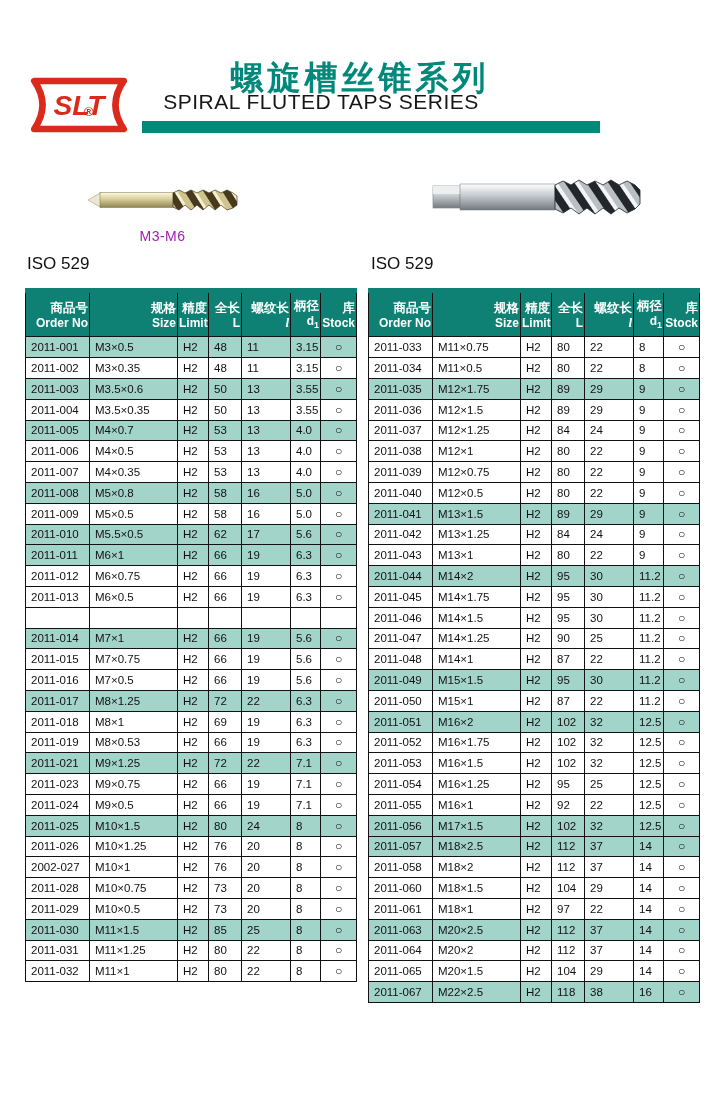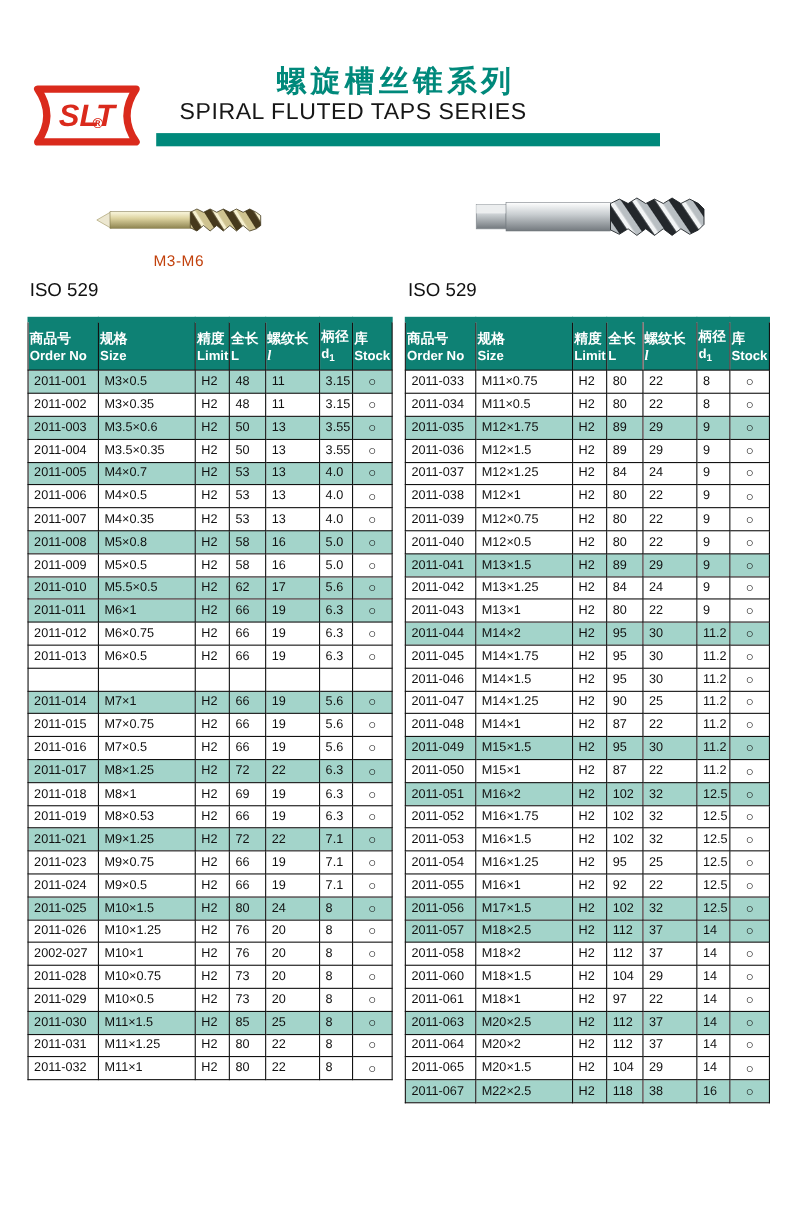--- a/index.html
+++ b/index.html
@@ -12,42 +12,42 @@
   html,body{margin:0;padding:0;}
   body{
     width:720px;height:1098px;position:relative;background:#fff;
     font-family:"Liberation Sans",sans-serif;color:#111;overflow:hidden;
   }
   
   .logo-wrap{position:absolute;left:24px;top:76px;width:110px;height:58px;}
   .reg-mark{position:absolute;left:84px;top:104px;font-size:13px;color:var(--logo-red);font-weight:700;}
   .title-cn{
     position:absolute;left:0;top:56px;width:720px;text-align:center;
-    font-size:27px;font-weight:700;letter-spacing:4px;color:var(--accent);
+    font-size:33px;font-weight:700;letter-spacing:4px;color:var(--accent);
   }
   .title-en{
     position:absolute;left:0;top:90px;width:642px;text-align:center;
     font-size:21px;font-weight:400;letter-spacing:0.5px;color:#161616;
   }
   .accent-bar{position:absolute;left:142px;top:121px;width:458px;height:12px;background:var(--accent);}
   
   .fig{position:absolute;margin:0;text-align:center;}
   .fig-small{left:85px;top:183px;width:155px;}
   .fig-large{left:430px;top:176px;width:215px;}
-  .fig figcaption{margin-top:7px;font-size:14px;color:#c2410c;letter-spacing:0.5px;}
+  .fig figcaption{margin-top:7px;font-size:14px;color:#a21caf;letter-spacing:0.5px;}
   
   .iso-label{position:absolute;font-size:17px;color:#111;}
   .iso-left{left:27px;top:254px;}
   .iso-right{left:371px;top:254px;}
   .tbl{position:absolute;top:288px;border-collapse:collapse;table-layout:fixed;width:331px;
        border:1.6px solid #121212;border-top:5px solid var(--head-bg);}
   .tbl-left{left:25px;}
   .tbl-right{left:368px;}
   .tbl th,.tbl td{border:1.6px solid #121212;overflow:hidden;white-space:nowrap;}
-  .tbl thead th{background:var(--head-bg);color:#fff;padding:5px 1px 4px 1px;text-align:left;vertical-align:middle;margin-left:10px;}
+  .tbl thead th{background:var(--head-bg);color:#fff;padding:5px 1px 4px 1px;text-align:right;vertical-align:middle;margin-left:10px;}
   .h-cn{font-size:12.5px;font-weight:700;line-height:16px;}
   .h-en{font-size:12px;font-weight:700;line-height:14px;}
   .h-en sub{font-size:9px;}
   .ital{font-family:"Liberation Serif",serif;font-style:italic;font-size:13px;}
   .tbl tbody td{height:20.8px;font-size:11.5px;padding:0 2px 0 5px;background:#fff;vertical-align:middle;}
   .tbl tbody tr.hl td{background:var(--row-hl);}
   .tbl tbody td.stock{text-align:center;padding:0;font-size:12px;}
 </style>
 </head>
 <body>

